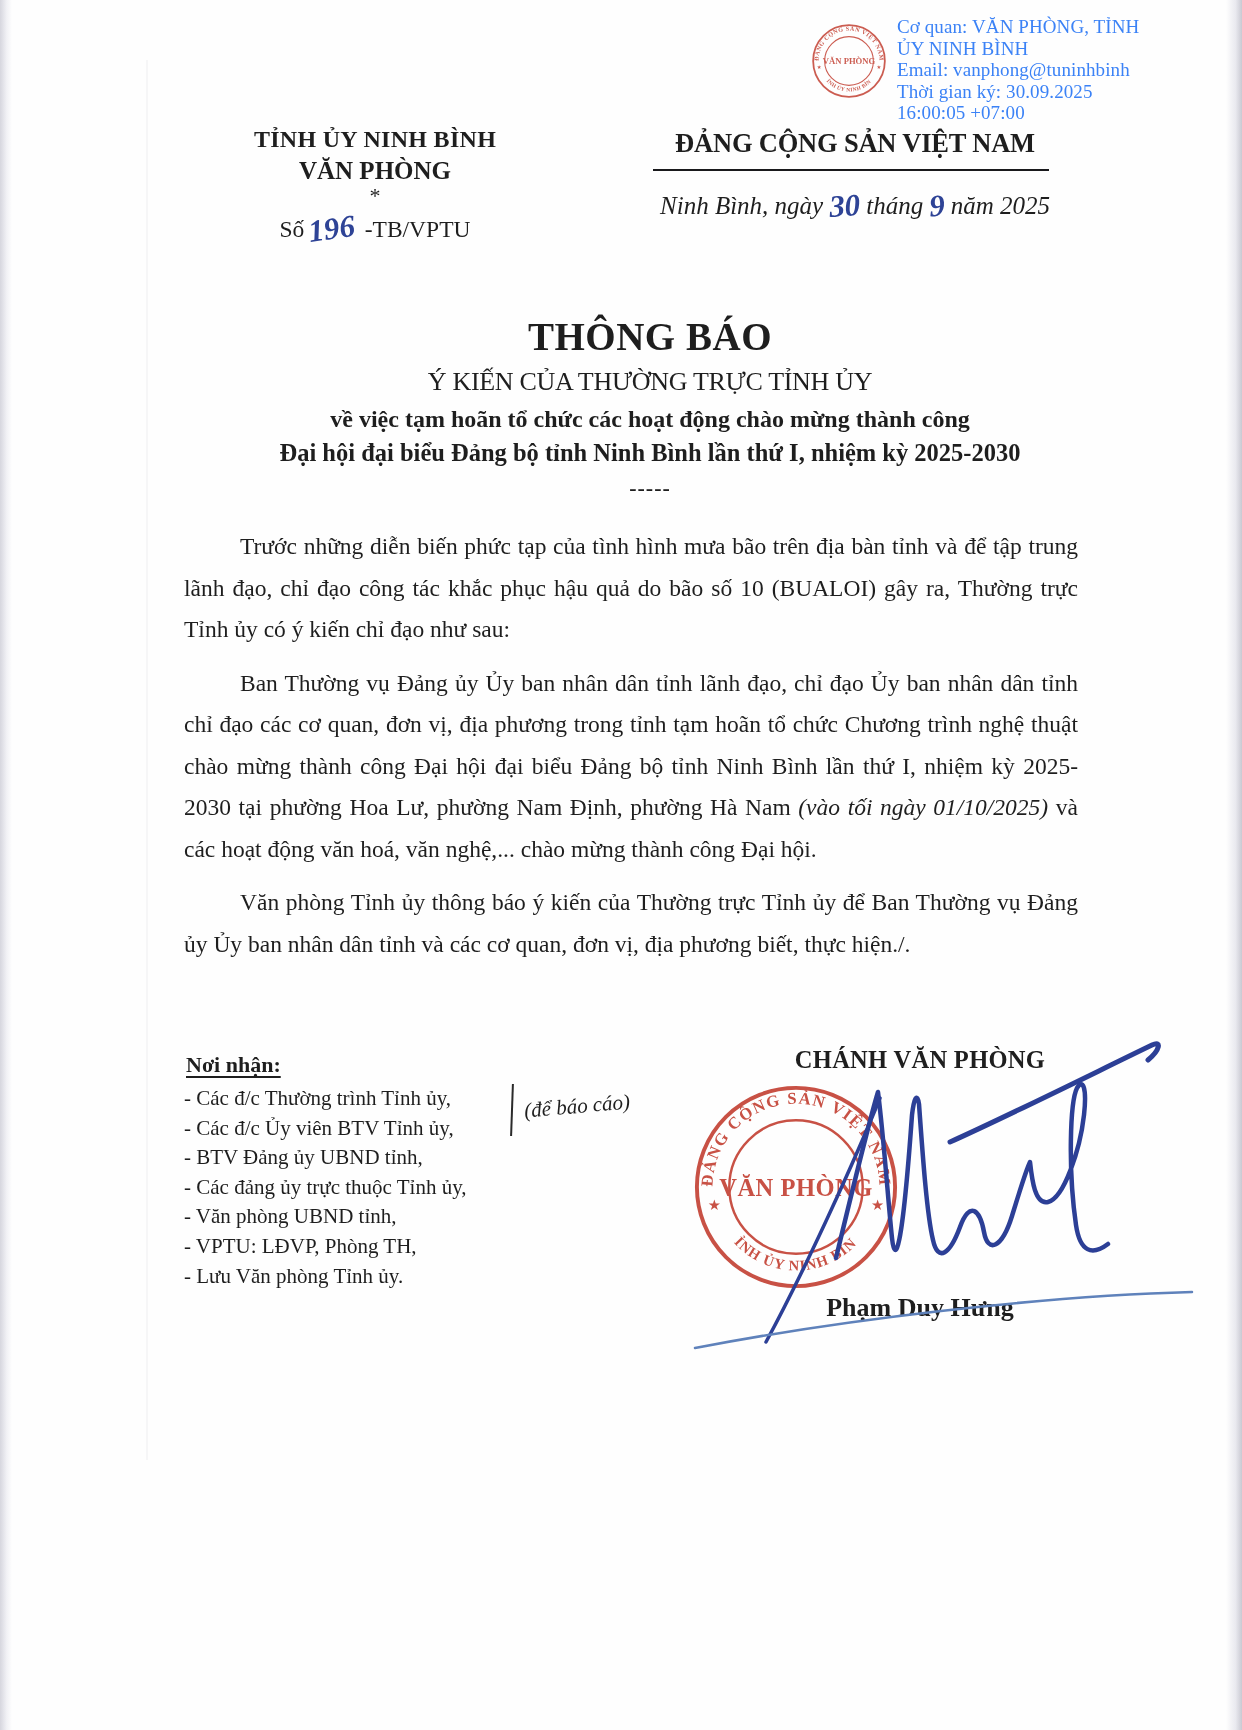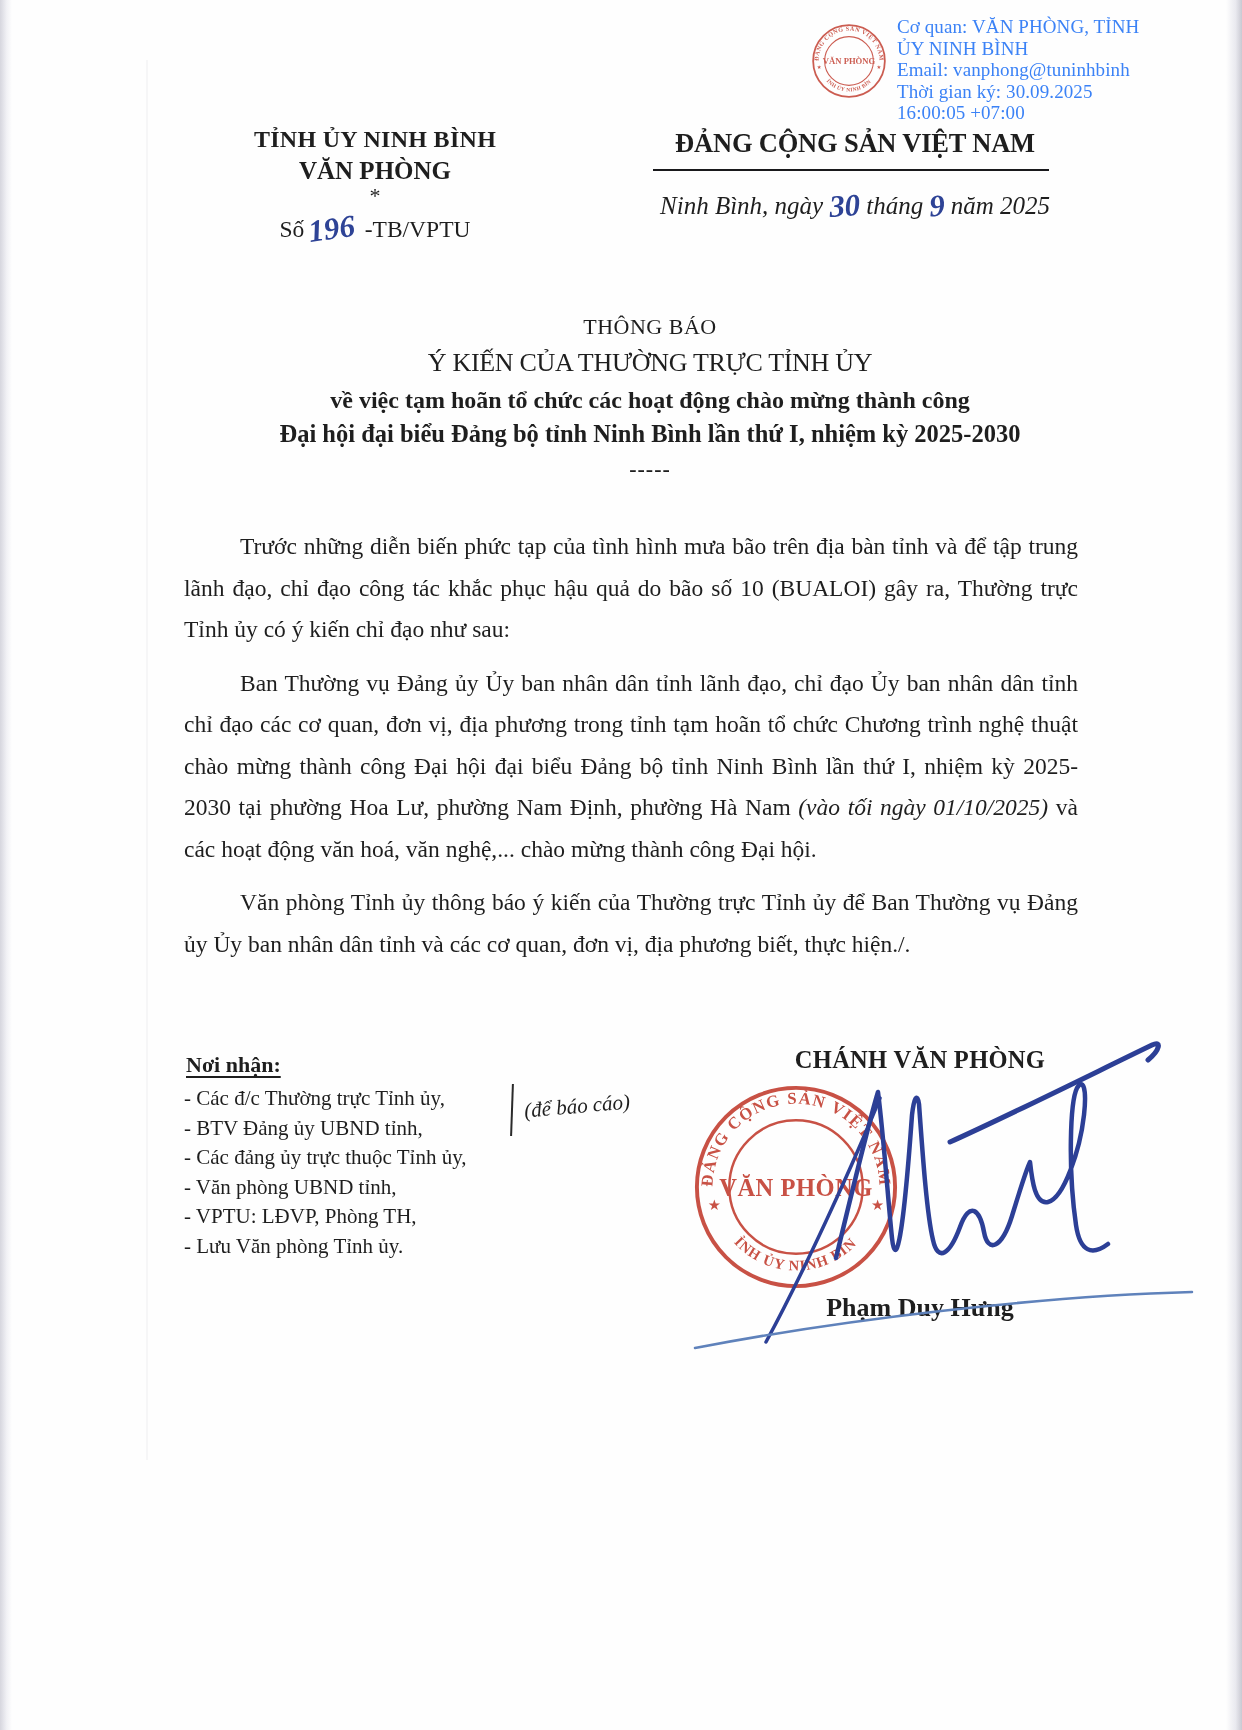--- a/index.html
+++ b/index.html
@@ -20,21 +20,21 @@
   .hl4{font-size:23.5px;margin-top:6px;}
   .hright{left:600px;top:128px;width:510px;text-align:center;}
   .motto{font-size:26.5px;font-weight:bold;letter-spacing:-0.2px;}
   .motto-line{left:653px;top:169px;width:396px;height:2px;background:#19191c;}
   .dateline{left:600px;top:188px;width:510px;text-align:center;font-style:italic;font-size:25px;}
   .hw{font-style:italic;font-weight:bold;color:#2e4396;font-size:31px;display:inline-block;line-height:1;}
   .hw-num{transform:rotate(-8deg) translateY(2px);margin:0 4px;}
   .hw-day{transform:rotate(-4deg) translateY(2px);margin:0 6px;}
   
   .title{left:160px;top:314px;width:980px;text-align:center;}
-  .t1{font-size:22px;font-weight:normal;letter-spacing:0.5px;}
+  .t1{font-size:39px;font-weight:bold;letter-spacing:0.5px;}
   .t2{font-size:26px;margin-top:8px;letter-spacing:-0.3px;}
   .t3{font-size:24px;font-weight:bold;margin-top:9px;}
   .t4{font-size:24.5px;font-weight:bold;margin-top:6px;}
   .tdiv{font-size:22px;font-weight:bold;letter-spacing:1px;margin-top:8px;}
   
   .bodytext{left:172px;top:514px;width:918px;font-size:23.5px;line-height:41.5px;text-align:justify;}
   .bodytext p{margin:12px;text-indent:56px;}
   .bodytext p.p2{margin-top:12px;}
   .bodytext p.p3{margin-top:8px;}
   .bodytext .it{font-style:italic;}
@@ -107,21 +107,22 @@
   </div>
 
   <div class="abs bodytext">
     <p class="p1">Trước những diễn biến phức tạp của tình hình mưa bão trên địa bàn tỉnh và để tập trung lãnh đạo, chỉ đạo công tác khắc phục hậu quả do bão số 10 (BUALOI) gây ra, Thường trực Tỉnh ủy có ý kiến chỉ đạo như sau:</p>
     <p class="p2"><span>Ban Thường vụ Đảng ủy Ủy ban nhân dân tỉnh lãnh đạo, chỉ đạo Ủy ban nhân dân tỉnh chỉ đạo các cơ quan, đơn vị, địa phương trong tỉnh tạm hoãn tổ chức Chương trình nghệ thuật chào mừng thành công Đại hội đại biểu Đảng bộ tỉnh Ninh Bình lần thứ I, nhiệm kỳ 2025-2030 tại phường Hoa Lư, phường Nam Định, phường Hà Nam </span><span class="it">(vào tối ngày 01/10/2025)</span><span> và các hoạt động văn hoá, văn nghệ,... chào mừng thành công Đại hội.</span></p>
     <p class="p3">Văn phòng Tỉnh ủy thông báo ý kiến của Thường trực Tỉnh ủy để Ban Thường vụ Đảng ủy Ủy ban nhân dân tỉnh và các cơ quan, đơn vị, địa phương biết, thực hiện./.</p>
   </div>
 
   <div class="abs noinhan">Nơi nhận:</div>
   <div class="abs rcpts">
-    <div>- Các đ/c Thường trực Tỉnh ủy,</div>
+    <div>- Các đ/c Thường trình Tỉnh ủy,</div>
+    <div>- Các đ/c Ủy viên BTV Tỉnh ủy,</div>
     <div>- BTV Đảng ủy UBND tỉnh,</div>
     <div>- Các đảng ủy trực thuộc Tỉnh ủy,</div>
     <div>- Văn phòng UBND tỉnh,</div>
     <div>- VPTU: LĐVP, Phòng TH,</div>
     <div>- Lưu Văn phòng Tỉnh ủy.</div>
   </div>
   <div class="abs rbar"></div>
   <div class="abs rnote">(để báo cáo)</div>
 
   <div class="abs chanh">CHÁNH VĂN PHÒNG</div>

